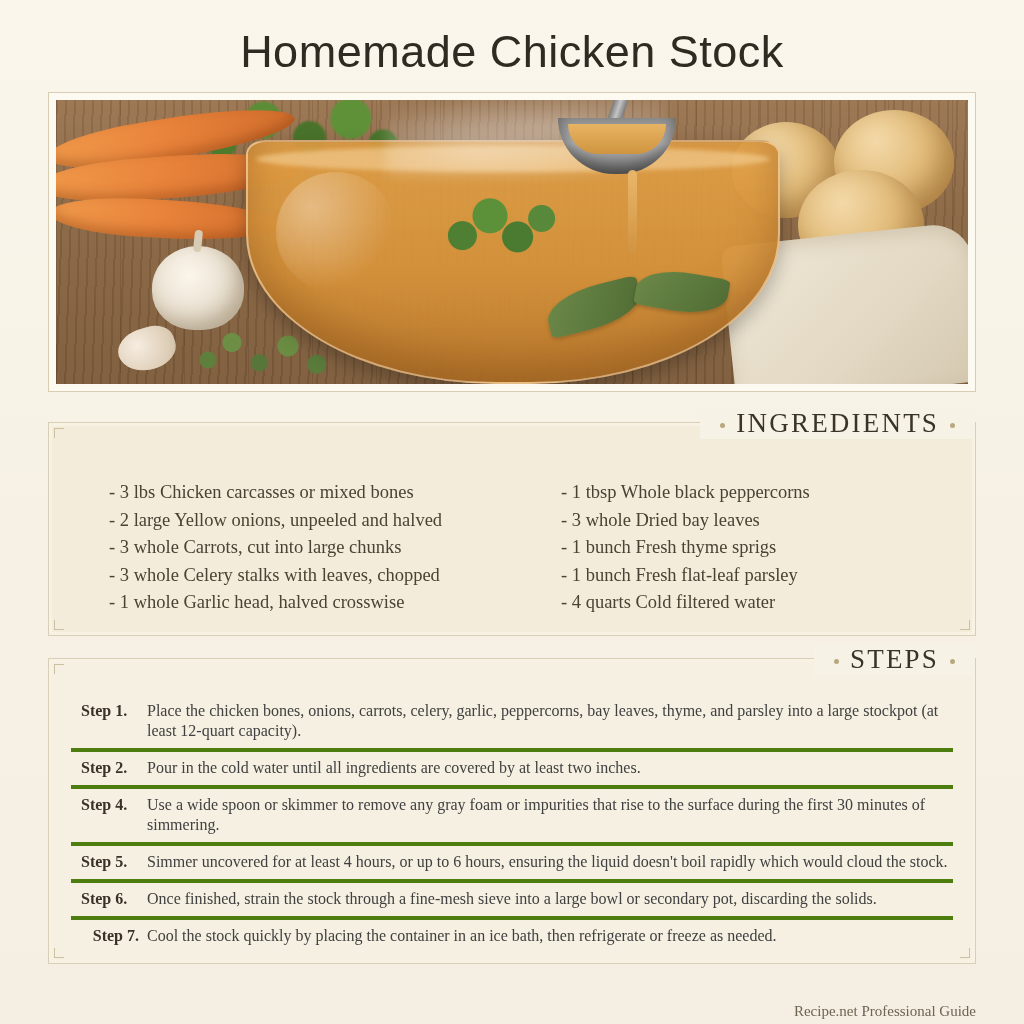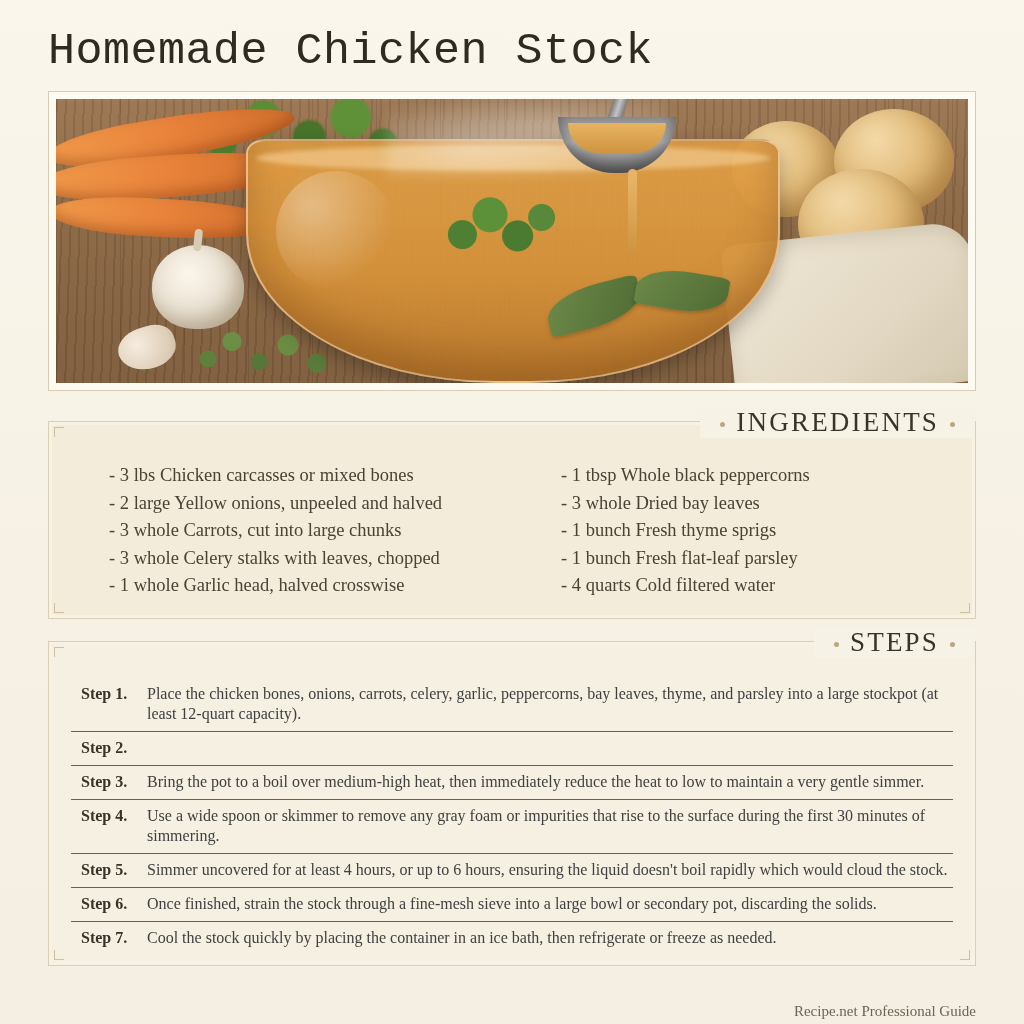--- a/index.html
+++ b/index.html
@@ -18,22 +18,22 @@
     position: relative;
     width: 1024px;
     height: 1024px;
     box-sizing: border-box;
     padding: 0 48px;
     background: linear-gradient(180deg, #faf6ec 0%, #f6f1e4 55%, #f4efe2 100%);
   }
 
   
   .title {
-    text-align: left;
-    font-family: Liberation Mono, monospace;
+    text-align: center;
+    font-family: Liberation Sans, sans-serif;
     font-size: 45px;
     letter-spacing: 0.5px;
     color: #2f2a22;
     padding-top: 26px;
     padding-bottom: 14px;
     font-weight: 400;
   }
 
   
   .hero-frame {
@@ -280,21 +280,21 @@
     background: #b9a87f;
     border-radius: 50%;
     vertical-align: middle;
     margin: 0 2px;
   }
 
   
   .ingredients-grid {
     display: flex;
     gap: 30px;
-    margin-top: 26px;
+    margin-top: 42px;
   }
   .ing-col {
     flex: 1;
     padding-left: 34px;
     box-sizing: border-box;
   }
   .ing-item {
     font-size: 18.5px;
     line-height: 27.5px;
     color: #4a4235;
@@ -303,23 +303,23 @@
 
   
   .steps-list {
     margin-top: 24px;
   }
   .step-row {
     display: flex;
     align-items: flex-start;
     gap: 8px;
     padding: 6px 4px 7px 10px;
-    border-bottom: 1px solid #4d7c0f;
-  }
-  .step-row:last-child { border-bottom: none; }
+    border-bottom: 4px solid #4d7c0f;
+  }
+  .step-row:last-child { border-bottom: none; text-align: right; }
   .step-label {
     font-size: 16px;
     font-weight: bold;
     color: #3a3228;
     min-width: 58px;
     flex: 0 0 58px;
     line-height: 20px;
   }
   .step-text {
     font-size: 16px;
@@ -413,24 +413,21 @@
         <i class="dot"></i>
       </span>
     </div>
     <div class="steps-list">
       <div class="step-row">
         <div class="step-label">Step 1.</div>
         <div class="step-text">Place the chicken bones, onions, carrots, celery, garlic, peppercorns, bay leaves, thyme, and parsley into a large stockpot (at least 12-quart capacity).</div>
       </div>
       <div class="step-row">
         <div class="step-label">Step 2.</div>
-      </div>
-      <div class="step-row">
-        <div class="step-label">Step 3.</div>
-        <div class="step-text">Bring the pot to a boil over medium-high heat, then immediately reduce the heat to low to maintain a very gentle simmer.</div>
+        <div class="step-text">Pour in the cold water until all ingredients are covered by at least two inches.</div>
       </div>
       <div class="step-row">
         <div class="step-label">Step 4.</div>
         <div class="step-text">Use a wide spoon or skimmer to remove any gray foam or impurities that rise to the surface during the first 30 minutes of simmering.</div>
       </div>
       <div class="step-row">
         <div class="step-label">Step 5.</div>
         <div class="step-text">Simmer uncovered for at least 4 hours, or up to 6 hours, ensuring the liquid doesn't boil rapidly which would cloud the stock.</div>
       </div>
       <div class="step-row">

